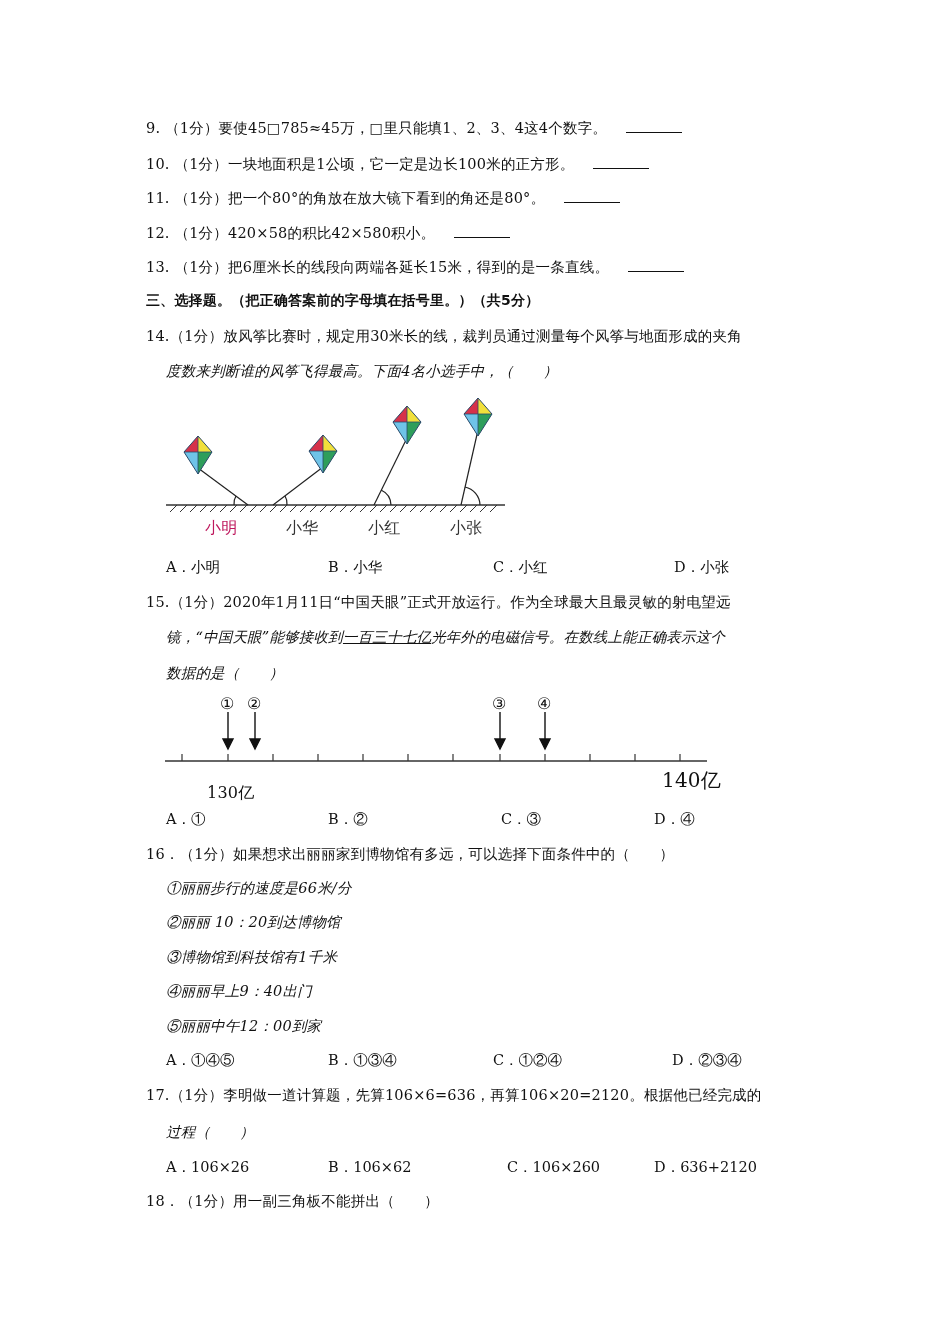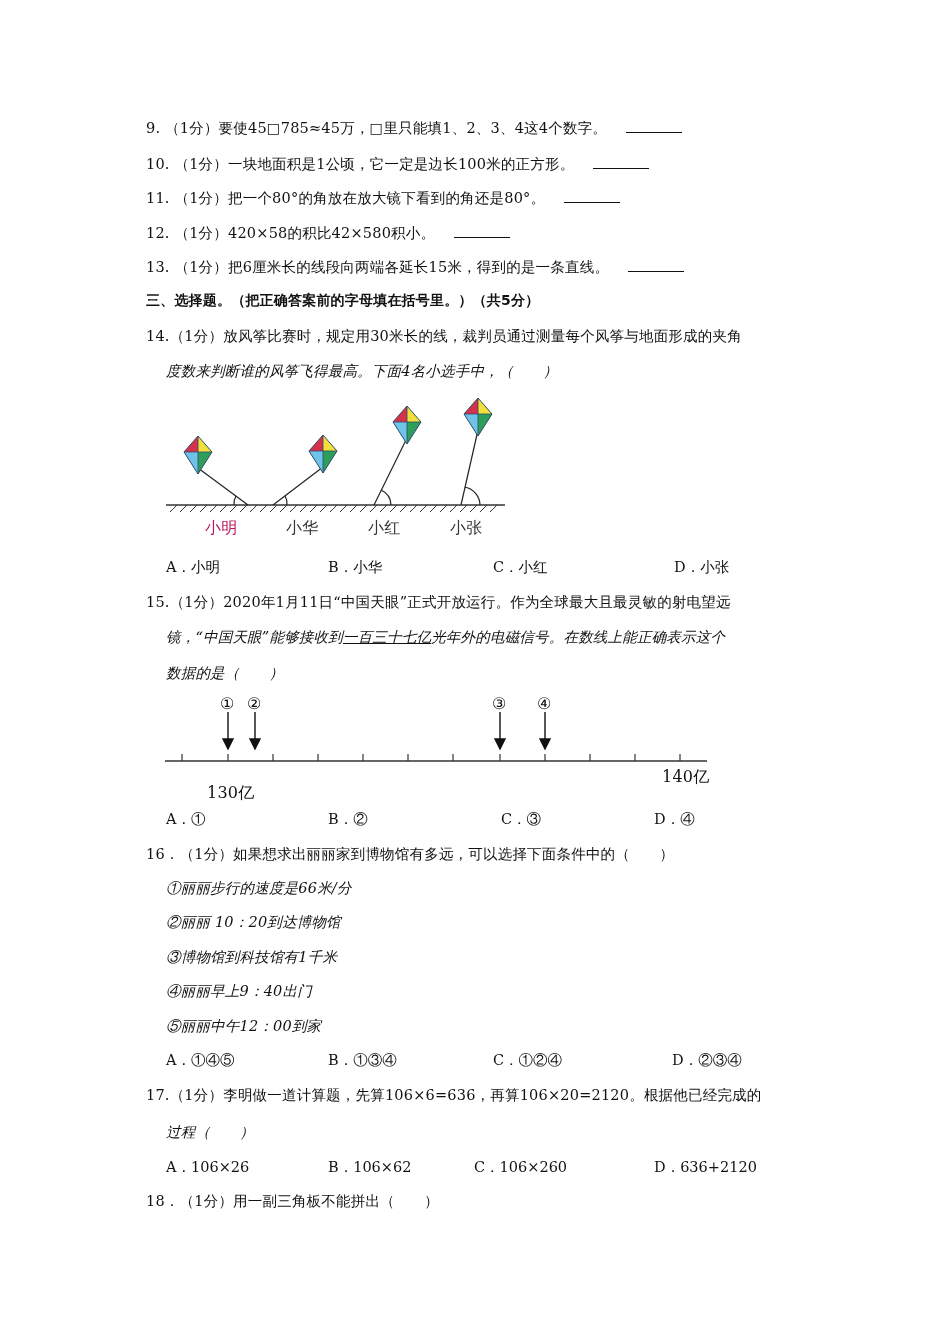--- a/index.html
+++ b/index.html
@@ -156,21 +156,21 @@
       <polygon points="335,49 345,49 340,59"></polygon>
     <line x1="385" y1="22" x2="385" y2="52"></line>
       <polygon points="380,49 390,49 385,59"></polygon>
   </g>
 </svg>
 <div class="line" style="top:694px; left:220px; font-size:16px;">①</div>
 <div class="line" style="top:694px; left:247px; font-size:16px;">②</div>
 <div class="line" style="top:694px; left:492px; font-size:16px;">③</div>
 <div class="line" style="top:694px; left:537px; font-size:16px;">④</div>
 <div class="line" style="top:783px; left:207px; font-size:16px;">130亿</div>
-<div class="line" style="top:767px; left:662px; font-size:16px;">140亿</div>
+<div class="line" style="top:767px; left:662px; font-size:20px;">140亿</div>
 
 <div class="opts" style="top:810px;">
   <span class="opt" style="left:0;">A．①</span>
   <span class="opt" style="left:162px;">B．②</span>
   <span class="opt" style="left:335px;">C．③</span>
   <span class="opt" style="left:488px;">D．④</span>
 </div>
 
 <div class="line" style="top:845px;">16．（1分）如果想求出丽丽家到博物馆有多远，可以选择下面条件中的（　　）</div>
 <div class="line indent" style="top:879px;">①丽丽步行的速度是66米/分</div>
@@ -185,17 +185,17 @@
   <span class="opt" style="left:327px;">C．①②④</span>
   <span class="opt" style="left:506px;">D．②③④</span>
 </div>
 
 <div class="line" style="top:1086px;">17.（1分）李明做一道计算题，先算106×6=636，再算106×20=2120。根据他已经完成的</div>
 <div class="line indent" style="top:1123px;">过程（　　）</div>
 
 <div class="opts" style="top:1158px;">
   <span class="opt" style="left:0;">A．106×26</span>
   <span class="opt" style="left:162px;">B．106×62</span>
-  <span class="opt" style="left:308px;">C．106×260</span>
+  <span class="opt" style="left:341px;">C．106×260</span>
   <span class="opt" style="left:488px;">D．636+2120</span>
 </div>
 
 <div class="line" style="top:1192px;">18．（1分）用一副三角板不能拼出（　　）</div>
 
 </body></html>

